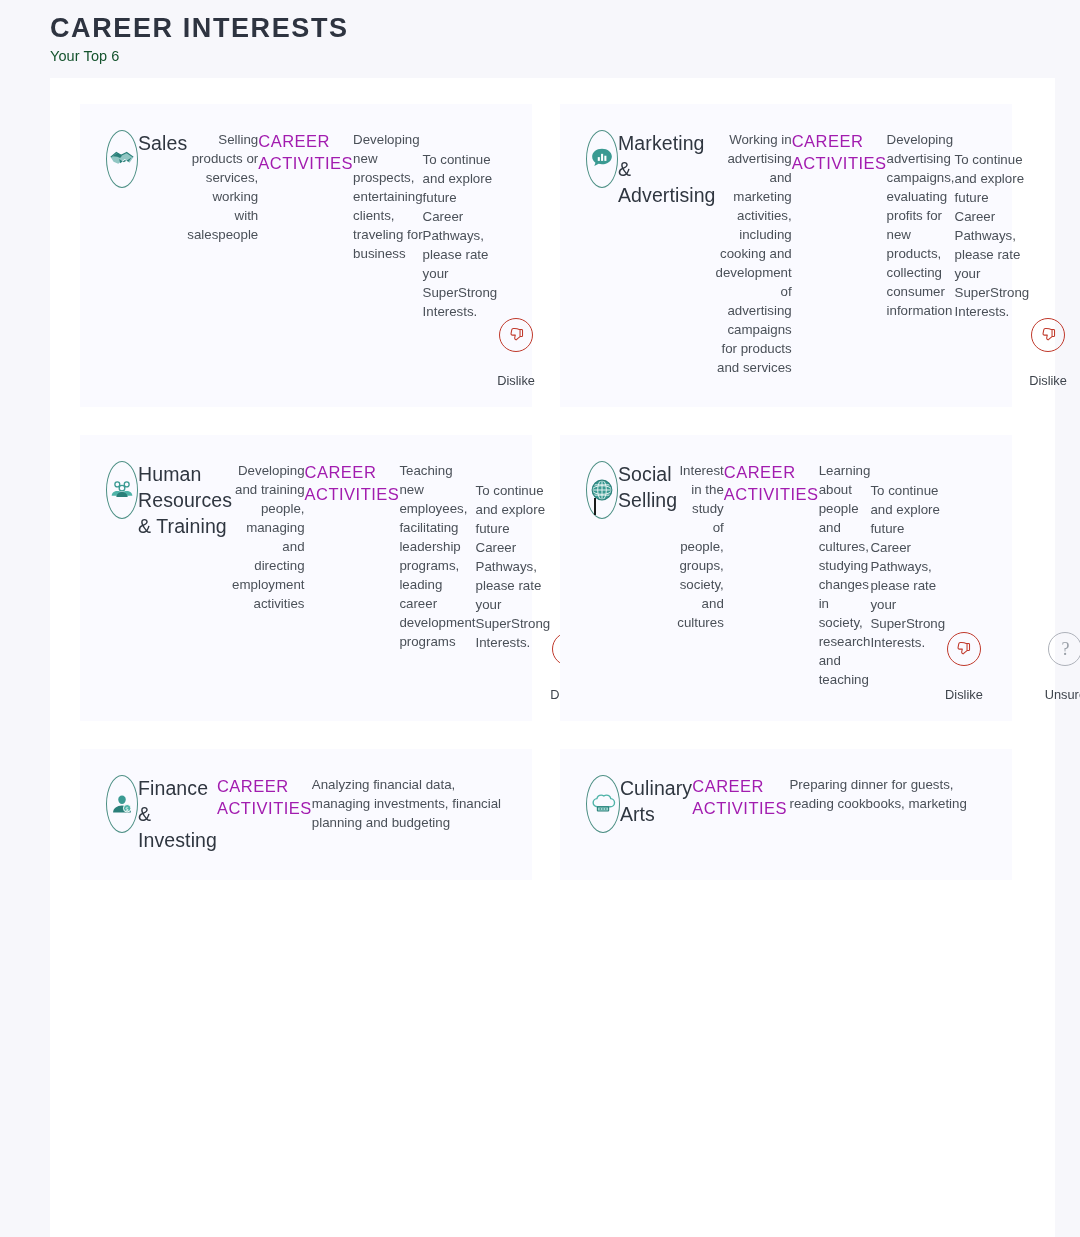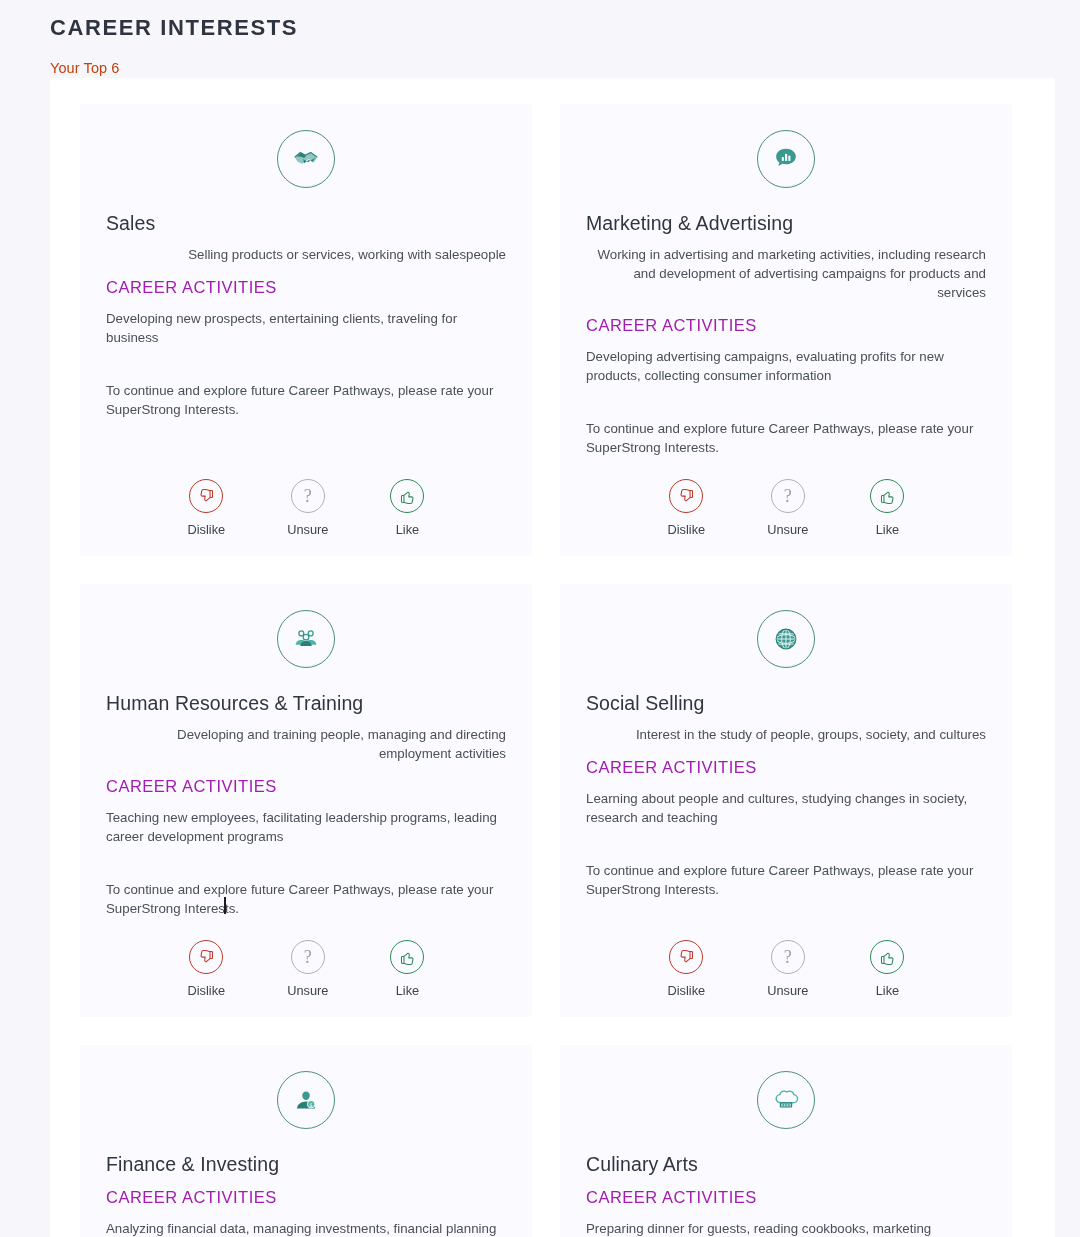--- a/index.html
+++ b/index.html
@@ -18,30 +18,30 @@
     height: 1237px;
     background: #f7f7fb;
     overflow: hidden;
   }
 
   
   .header {
     padding: 14px 0 0 50px;
   }
   .page-title {
-    font-size: 22px;
+    font-size: 27px;
     font-weight: bold;
     letter-spacing: 1.6px;
     color: #2e3440;
     line-height: 28px;
   }
   .page-subtitle {
-    margin-top: 18px;
+    margin-top: 6px;
     font-size: 14.5px;
-    color: #c2410c;
+    color: #14532d;
     letter-spacing: 0.1px;
   }
 
   
   .panel {
     position: absolute;
     left: 50px;
     top: 78px;
     width: 1005px;
     height: 1159px;
@@ -57,21 +57,21 @@
     display: flex;
     flex-wrap: wrap;
     gap: 28px 28px;
   }
 
   .card {
     width: 452px;
     background: #fafaff;
     padding: 26px 26px 18px 26px;
     display: flex;
-    flex-direction: column;
+    flex-direction: row;
   }
 
   
   .icon-badge {
     width: 58px;
     height: 58px;
     border-radius: 50%;
     border: 1.4px solid #4c8f84;
     margin: 0 auto 22px auto;
     display: flex;
@@ -151,20 +151,21 @@
     border: 1.5px solid;
     display: flex;
     align-items: center;
     justify-content: center;
     margin-bottom: 9px;
   }
   .rating-label {
     font-size: 12.8px;
     color: #3e444c;
     line-height: 16px;
+    margin-top: 12px;
   }
   .r-dislike .rating-circle { border-color: #c0392b; }
   .r-unsure  .rating-circle { border-color: #aeb2ba; }
   .r-like    .rating-circle { border-color: #2e8b57; }
   .q-mark {
     font-size: 18px;
     color: #9aa0a8;
     line-height: 18px;
     font-family: "Liberation Serif", serif;
   }
@@ -225,21 +226,21 @@
       <div class="card">
         <div class="icon-badge">
           <svg width="30" height="30" viewBox="0 0 32 32">
             <path d="M16 5c6 0 10.5 3.6 10.5 8.3 0 4.7-4.5 8.3-10.5 8.3-1.3 0-2.5-.2-3.6-.5l-4.6 2.4 1.2-3.6c-2.2-1.5-3.5-3.8-3.5-6.6C5.5 8.6 10 5 16 5z" fill="#3a9a92"></path>
             <rect x="11.5" y="14" width="2.2" height="4" fill="#ffffff"></rect>
             <rect x="15" y="10.5" width="2.2" height="7.5" fill="#ffffff"></rect>
             <rect x="18.5" y="12.5" width="2.2" height="5.5" fill="#ffffff"></rect>
           </svg>
         </div>
         <div class="card-title">Marketing &amp; Advertising</div>
-        <div class="card-desc">Working in advertising and marketing activities, including research and development of advertising campaigns for products and services</div>
+        <div class="card-desc">Working in advertising and marketing activities, including cooking and development of advertising campaigns for products and services</div>
         <div class="activities-heading">CAREER ACTIVITIES</div>
         <div class="activities-text">Developing advertising campaigns, evaluating profits for new products, collecting consumer information</div>
         <div class="rate-text">To continue and explore future Career Pathways, please rate your SuperStrong Interests.</div>
         <div class="ratings">
           <button class="rating r-dislike">
             <span class="rating-circle">
               <svg width="17" height="17" viewBox="0 0 24 24">
                   <path d="M17 3.5h2.2a1.3 1.3 0 011.3 1.3v7.4a1.3 1.3 0 01-1.3 1.3H17m0-10v10m0-10c-1.4 0-2.2-.6-4-1-1.4-.3-3.6-.4-5.4-.3-1.3.1-2.1.8-2.3 1.9l-1 5.2c-.2 1.2.6 2.2 1.9 2.2h4.1l-.8 3.6c-.3 1.4.5 2.7 1.8 2.9.6.1 1-.2 1.3-.8L17 13.5" fill="none" stroke="#c0392b" stroke-width="1.5" stroke-linejoin="round" stroke-linecap="round"></path>
                 </svg>
             </span>

